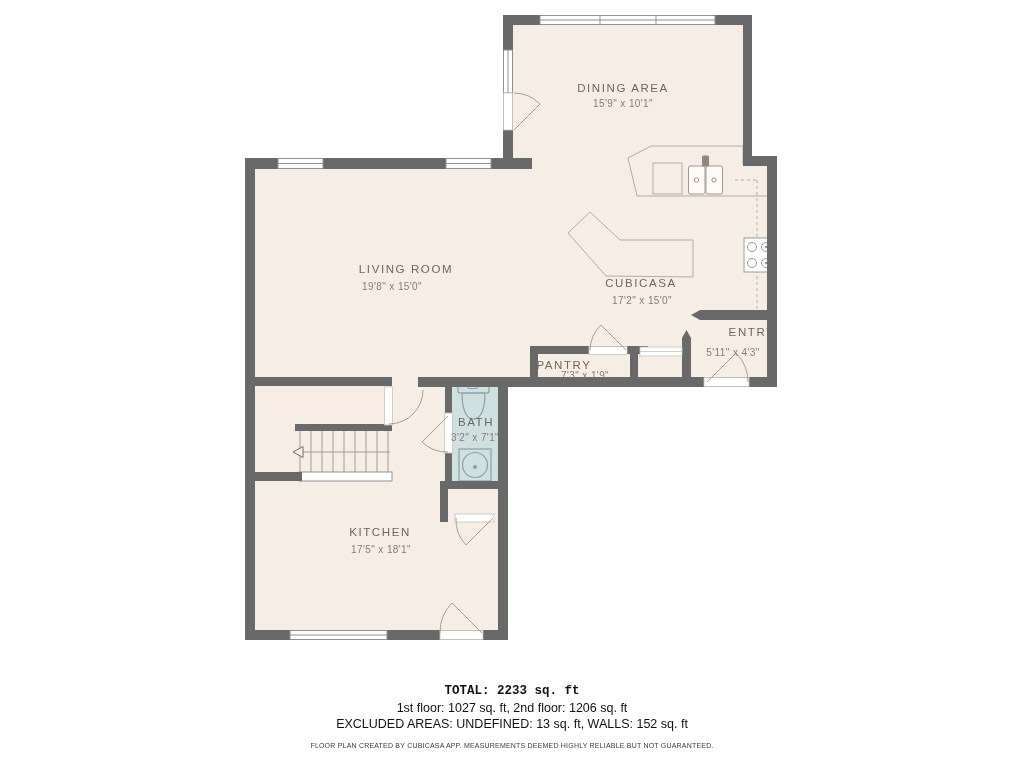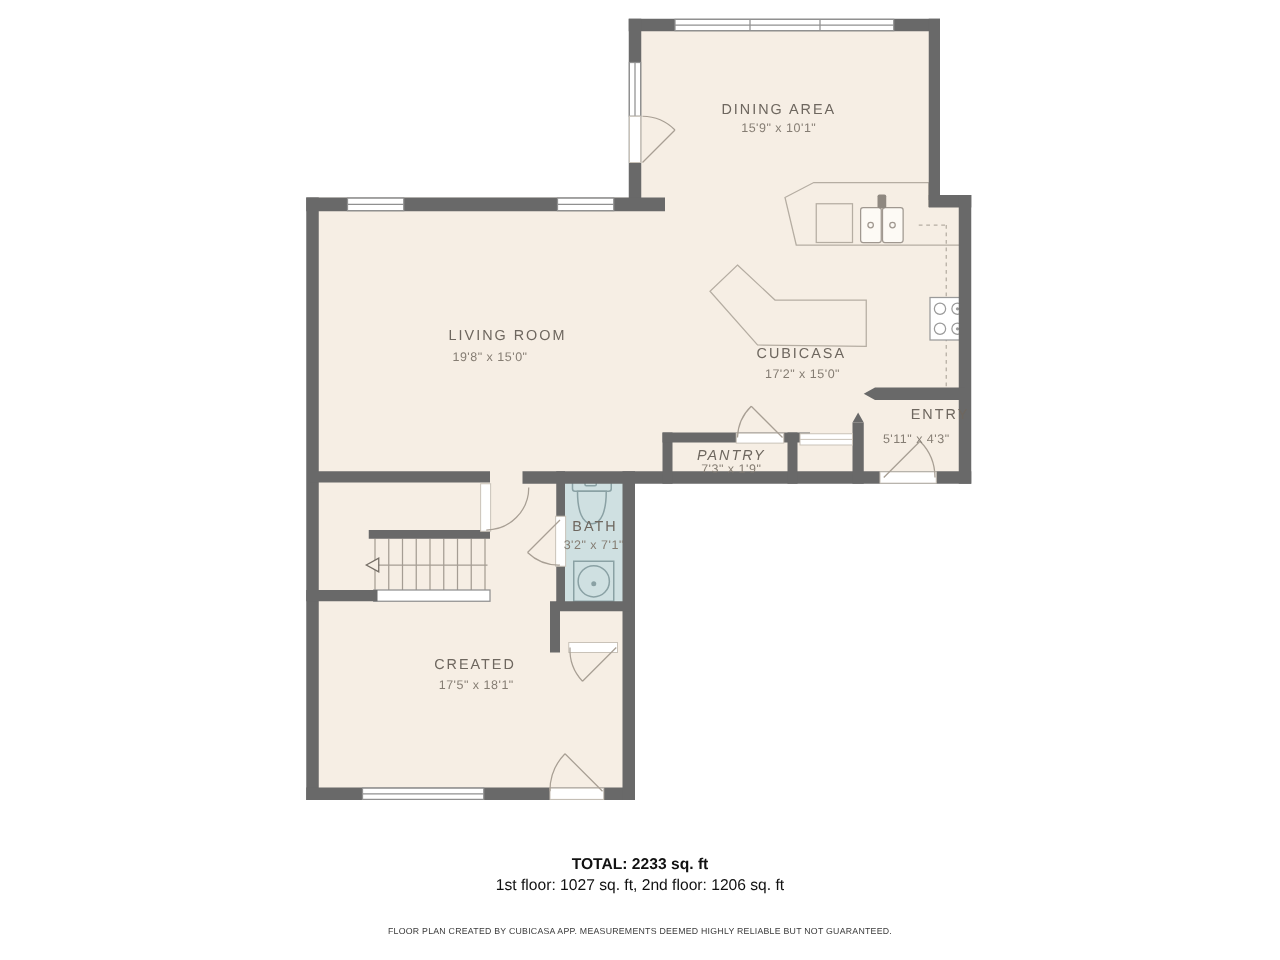--- a/index.html
+++ b/index.html
@@ -164,28 +164,29 @@
 
   <div class="room-label" style="left:392px;top:269px;margin-left:14px;">LIVING ROOM</div>
   <div class="room-dims" style="left:392px;top:286px;">19'8" x 15'0"</div>
 
   <div class="room-label" style="left:641px;top:283px;">CUBICASA</div>
   <div class="room-dims" style="left:642px;top:300px;">17'2" x 15'0"</div>
 
   <div class="room-label" style="left:734px;top:332px;padding-left:36px;">ENTRY</div>
   <div class="room-dims" style="left:733px;top:352px;">5'11" x 4'3"</div>
 
-  <div class="room-label" style="left:585px;top:365px;font-style:italic;">PANTRY</div>
+  <div class="room-label" style="left:564px;top:365px;">PANTRY</div>
   <div class="clip-box" style="left:535px;top:370px;width:100px;height:8px;">
     <div class="room-dims">7'3" x 1'9"</div>
   </div>
 
   <div class="room-label" style="left:476px;top:422px;">BATH</div>
   <div class="room-dims" style="left:475px;top:437px;">3'2" x 7'1"</div>
 
-  <div class="room-label" style="left:380px;top:532px;">CREATED</div>
+  <div class="room-label" style="left:380px;top:532px;">KITCHEN</div>
   <div class="room-dims" style="left:381px;top:549px;">17'5" x 18'1"</div>
 
-  <div class="summary summary-total" style="top:684px;">TOTAL: 2233 sq. ft</div>
+  <div class="summary summary-total" style="top:684px;font-family:Liberation Mono, monospace;">TOTAL: 2233 sq. ft</div>
   <div class="summary summary-line" style="top:701px;">1st floor: 1027 sq. ft, 2nd floor: 1206 sq. ft</div>
+  <div class="summary summary-line" style="top:717px;">EXCLUDED AREAS: UNDEFINED: 13 sq. ft, WALLS: 152 sq. ft</div>
   <div class="summary summary-disclaimer" style="top:742px;">FLOOR PLAN CREATED BY CUBICASA APP. MEASUREMENTS DEEMED HIGHLY RELIABLE BUT NOT GUARANTEED.</div>
 
 </div>
 
 </body></html>

